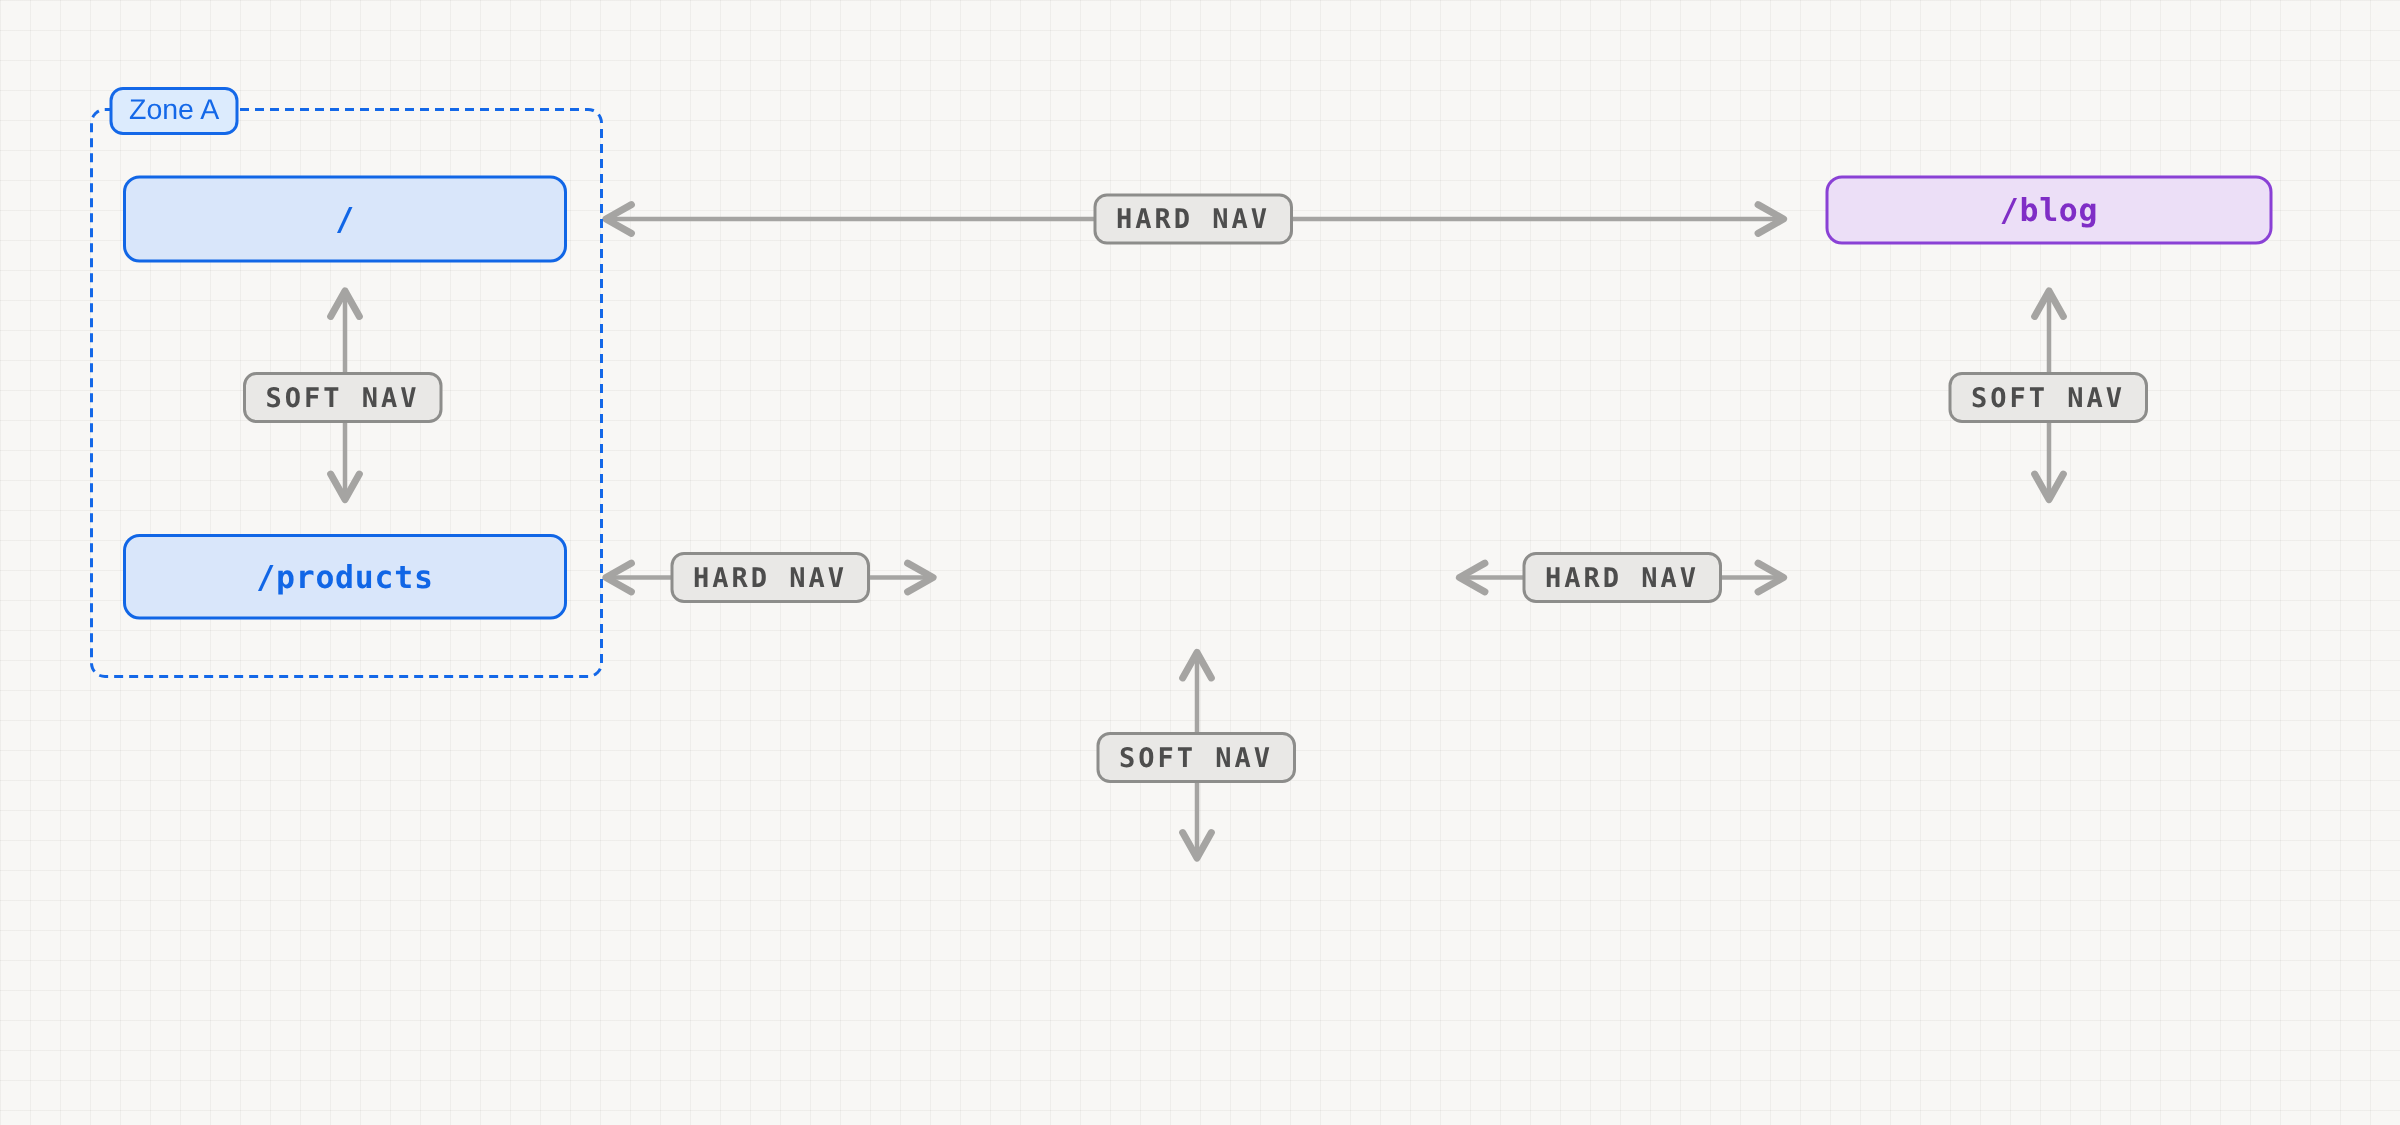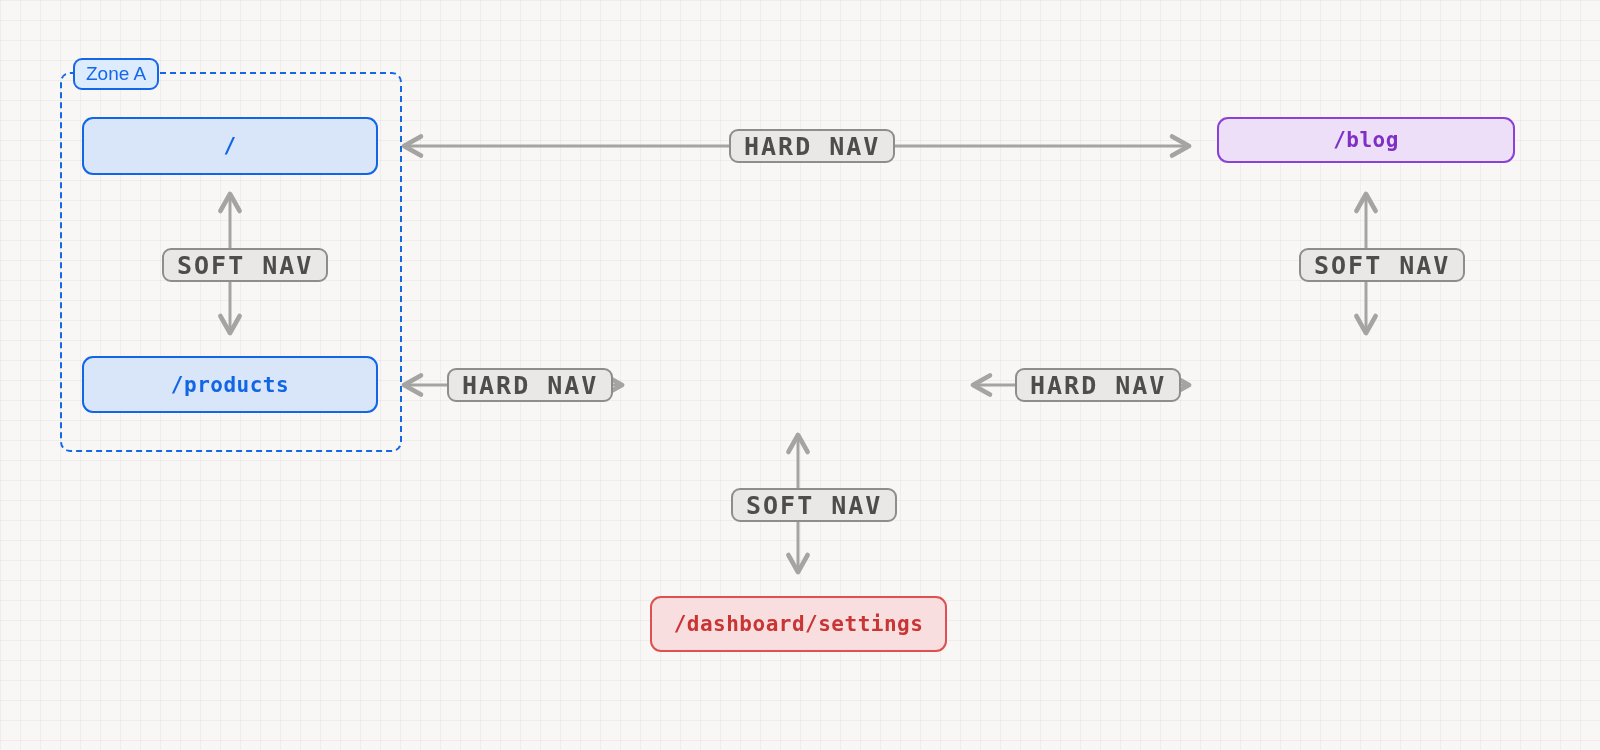--- a/index.html
+++ b/index.html
@@ -83,21 +83,21 @@
     height: 34px;
     padding: 0 13px;
     display: inline-flex;
     align-items: center;
     justify-content: center;
     background: #e9e8e6;
     border: 2.5px solid #8d8d8b;
     border-radius: 9px;
     font-family: "DejaVu Sans Mono", monospace;
     font-weight: bold;
-    font-size: 25px;
+    font-size: 18px;
     letter-spacing: 2px;
     color: #4d4d4d;
     white-space: nowrap;
     box-sizing: border-box;
   }
   .soft-a    { left: 162px;  top: 248px; }
   .soft-b    { left: 731px;  top: 488px; }
   .soft-c    { left: 1299px; top: 248px; }
   .hard-top  { left: 729px;  top: 129px; }
   .hard-left { left: 447px;  top: 368px; }
@@ -122,21 +122,20 @@
     <line x1="1366" y1="195" x2="1366" y2="332" stroke="#a5a4a2" stroke-width="3" marker-start="url(#chev)" marker-end="url(#chev)"></line>
   </svg>
 
   <div class="zone zone-a">
     <span class="zone-pill">Zone A</span>
   </div>
   <div class="node blue node-root">/</div>
   <div class="node blue node-products">/products</div>
   <div class="nav-pill soft-a">SOFT NAV</div>
 
-  <div class="node red node-settings">/dashboard/settings</div>
   <div class="nav-pill soft-b">SOFT NAV</div>
 
   <div class="node purple node-blog">/blog</div>
   <div class="nav-pill soft-c">SOFT NAV</div>
 
   <div class="nav-pill hard-top">HARD NAV</div>
   <div class="nav-pill hard-left">HARD NAV</div>
   <div class="nav-pill hard-right">HARD NAV</div>
 
 </div>

